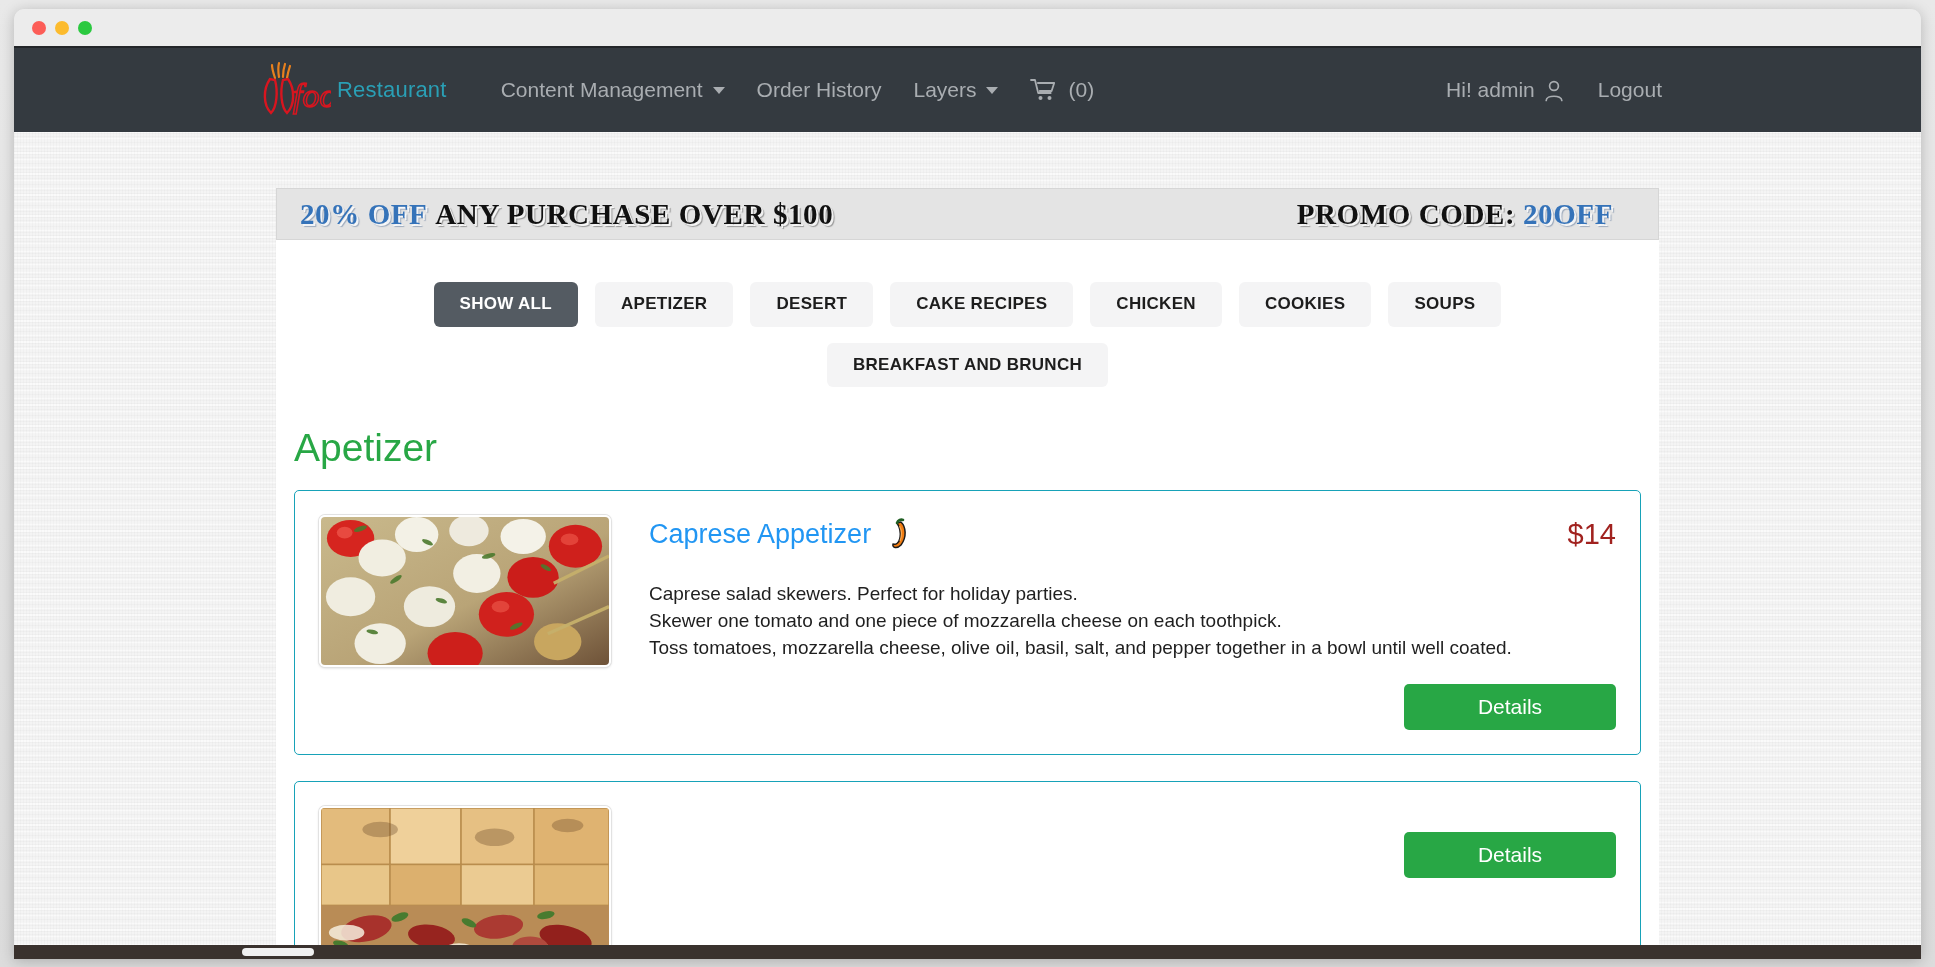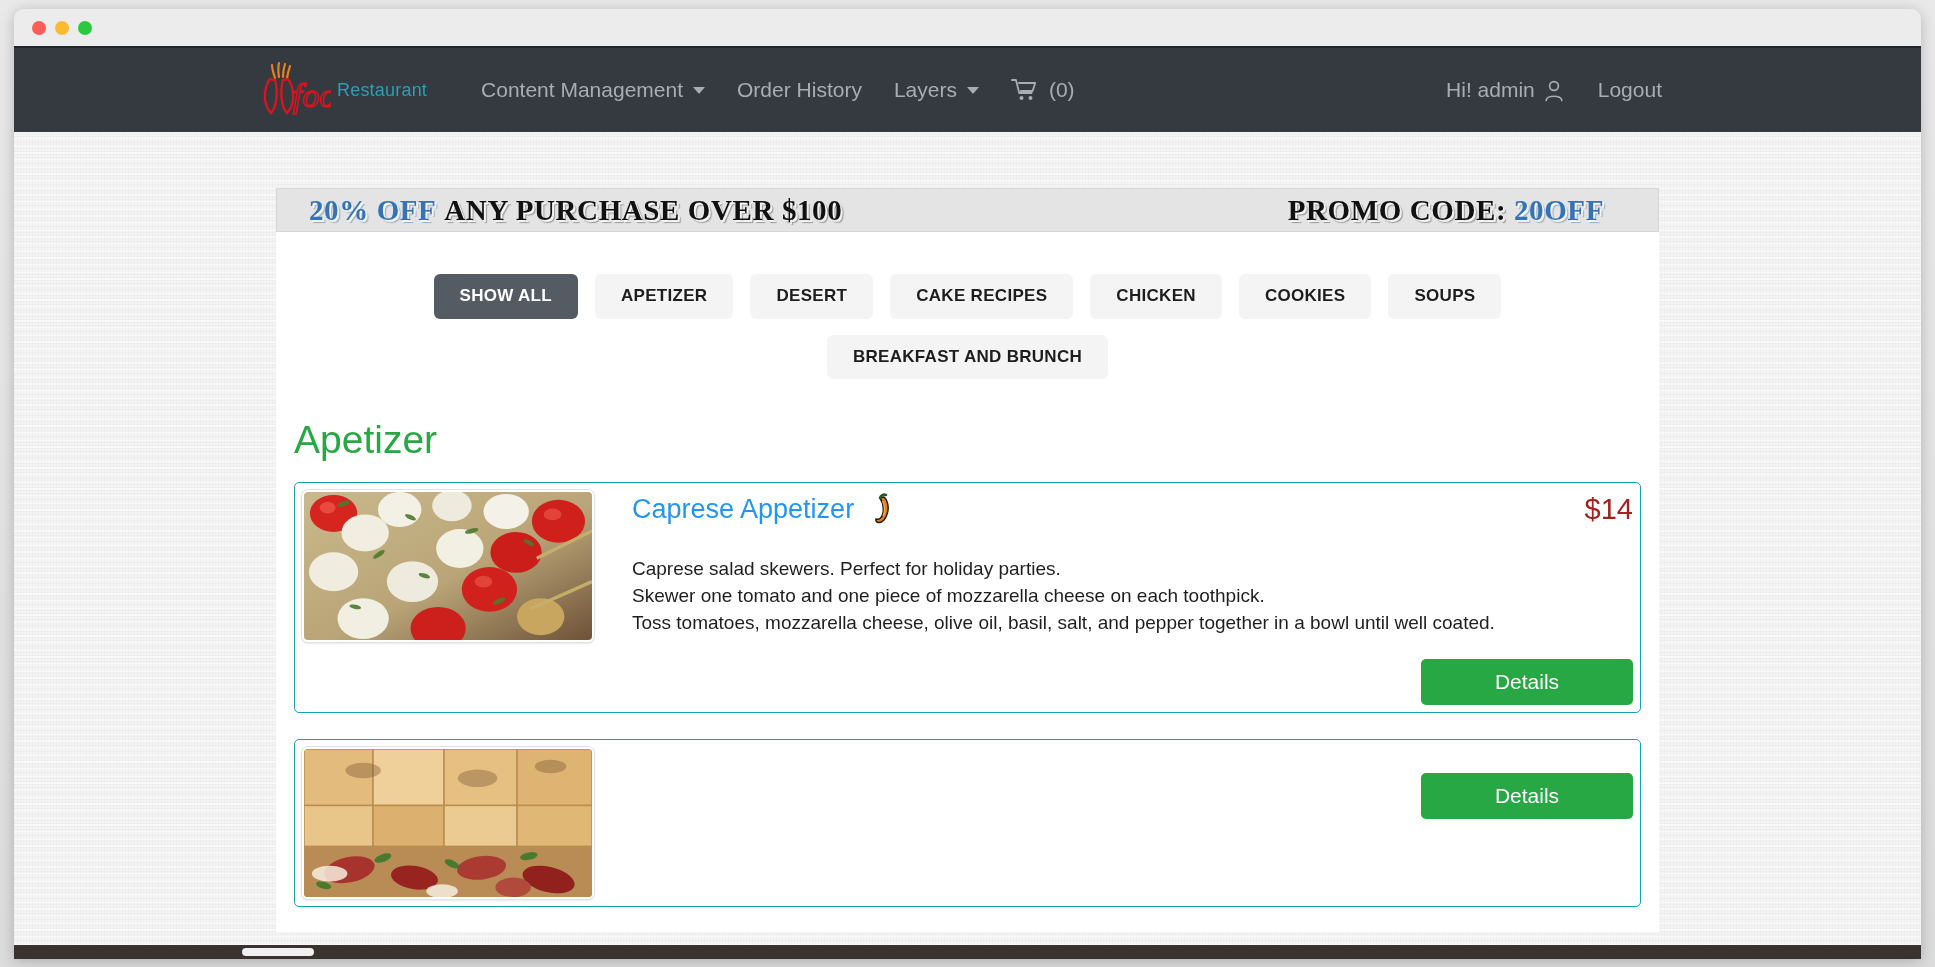--- a/index.html
+++ b/index.html
@@ -76,21 +76,21 @@
   }
   .brand-logo {
     width: 74px;
     height: 58px;
     position: relative;
     margin-right: 2px;
   }
   .brand-logo svg { display:block; }
   .brand-sub {
     color: #2a9fb5;
-    font-size: 18px;
+    font-size: 22px;
     letter-spacing: 0.2px;
     margin-left: 4px;
     margin-right: 22px;
     white-space: nowrap;
   }
   .nav-links {
     display: flex;
     align-items: center;
     gap: 0px;
   }
@@ -166,24 +166,24 @@
     width: 1383px;
     margin: 0 auto;
     position: relative;
   }
 
   
   .promo {
     margin-top: 56px;
     background: #e4e4e4;
     border: 1px solid #d6d6d6;
-    height: 44px;
-    display: flex;
-    align-items: center;
-    padding: 0 32px;
+    height: 52px;
+    display: flex;
+    align-items: center;
+    padding: 0 23px;
   }
   .promo-left, .promo-right {
     font-family: "Liberation Serif", serif;
     font-weight: bold;
     font-size: 29px;
     letter-spacing: 0.6px;
     color: #111;
     text-shadow: 2px 2px 0 rgba(255,255,255,0.85), 3px 3px 1px rgba(90,90,90,0.55);
     white-space: nowrap;
   }
@@ -237,21 +237,21 @@
   }
 
   
   .cards { padding: 18px 18px 0 18px; }
 
   .card {
     border: 1px solid #17a2b8;
     border-radius: 5px;
     background: #fff;
     display: flex;
-    padding: 7px;
+    padding: 24px;
     margin-bottom: 26px;
     position: relative;
   }
   .card-img {
     width: 292px;
     height: 152px;
     flex: 0 0 292px;
     border-radius: 6px;
     border: 2px solid #fff;
     box-shadow: 0 0 0 1px #e2e2e2, 0 1px 3px rgba(0,0,0,0.18);

